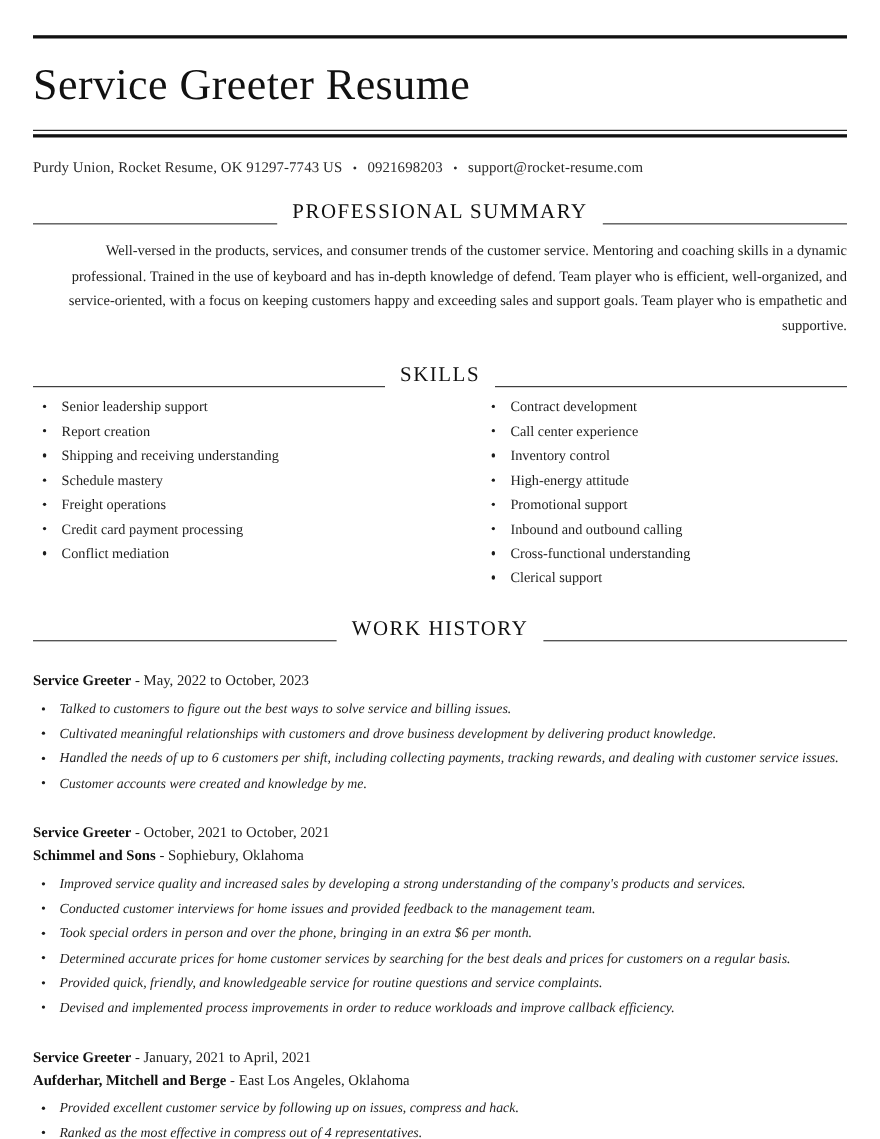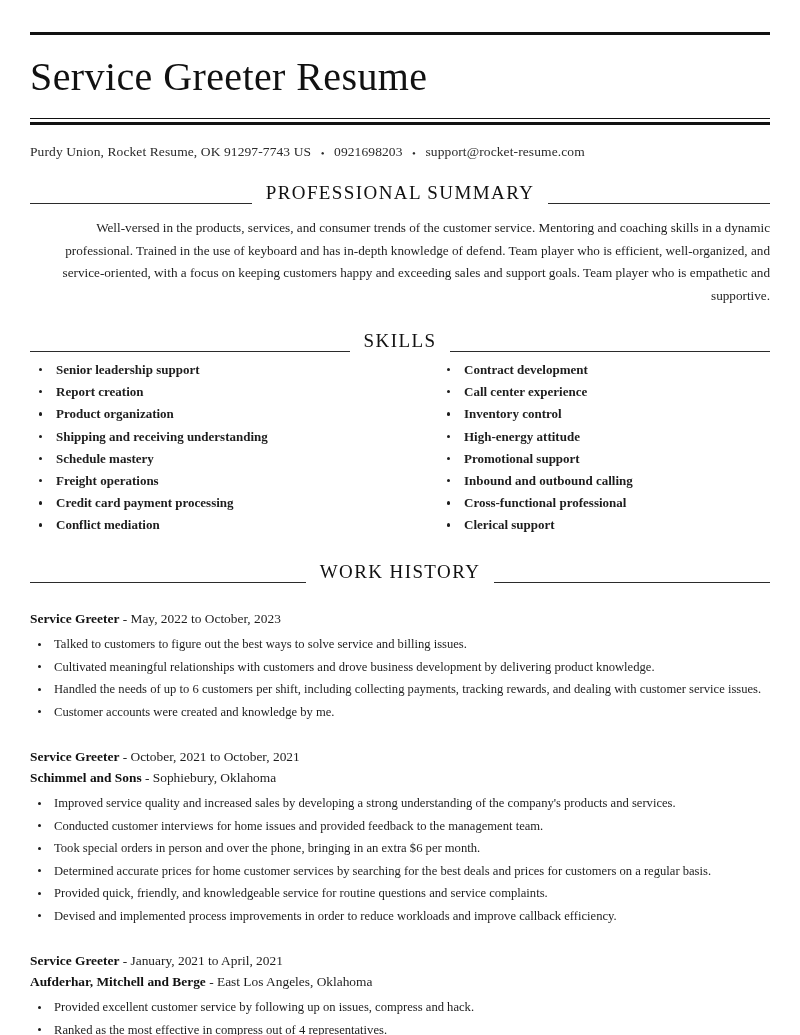--- a/index.html
+++ b/index.html
@@ -86,21 +86,20 @@
   }
 
   
   .skills-wrap {
     display: flex;
     margin-top: 9px;
   }
   .skills-col {
     width: 50%;
     box-sizing: border-box;
-    font-weight: bold;
   }
   .skills-col:first-child { padding-left: 4px; }
   .skills-col:last-child  { padding-left: 42px; }
   ul.bullets {
     list-style: none;
     margin: 0;
     padding: 0;
   }
   ul.bullets > li {
     position: relative;
@@ -134,20 +133,21 @@
     margin: 7px 0 0 0;
     padding: 0;
   }
   ul.job-bullets > li {
     position: relative;
     padding-left: 24px;
     font-size: 12.6px;
     line-height: 1.36;
     margin: 0 0 5.4px 0;
     color: #1d1d1d;
+    font-style: italic;
   }
   ul.job-bullets > li::before {
     content: "";
     position: absolute;
     left: 8px;
     top: 6.5px;
     width: 3px;
     height: 3px;
     border-radius: 50%;
     background: #1d1d1d;
@@ -182,37 +182,36 @@
   <div class="section-head">
     <span class="line"></span>
     <span class="label">SKILLS</span>
     <span class="line"></span>
   </div>
   <div class="skills-wrap">
     <div class="skills-col">
       <ul class="bullets">
           <li>Senior leadership support</li>
           <li>Report creation</li>
-          <li>Product organization</li>
           <li>Shipping and receiving understanding</li>
           <li>Schedule mastery</li>
           <li>Freight operations</li>
           <li>Credit card payment processing</li>
           <li>Conflict mediation</li>
         </ul>
     </div>
     <div class="skills-col">
       <ul class="bullets">
           <li>Contract development</li>
           <li>Call center experience</li>
           <li>Inventory control</li>
           <li>High-energy attitude</li>
           <li>Promotional support</li>
           <li>Inbound and outbound calling</li>
-          <li>Cross-functional professional</li>
+          <li>Cross-functional understanding</li>
           <li>Clerical support</li>
         </ul>
     </div>
   </div>
 
   <div class="section-head">
     <span class="line"></span>
     <span class="label">WORK HISTORY</span>
     <span class="line"></span>
   </div>

